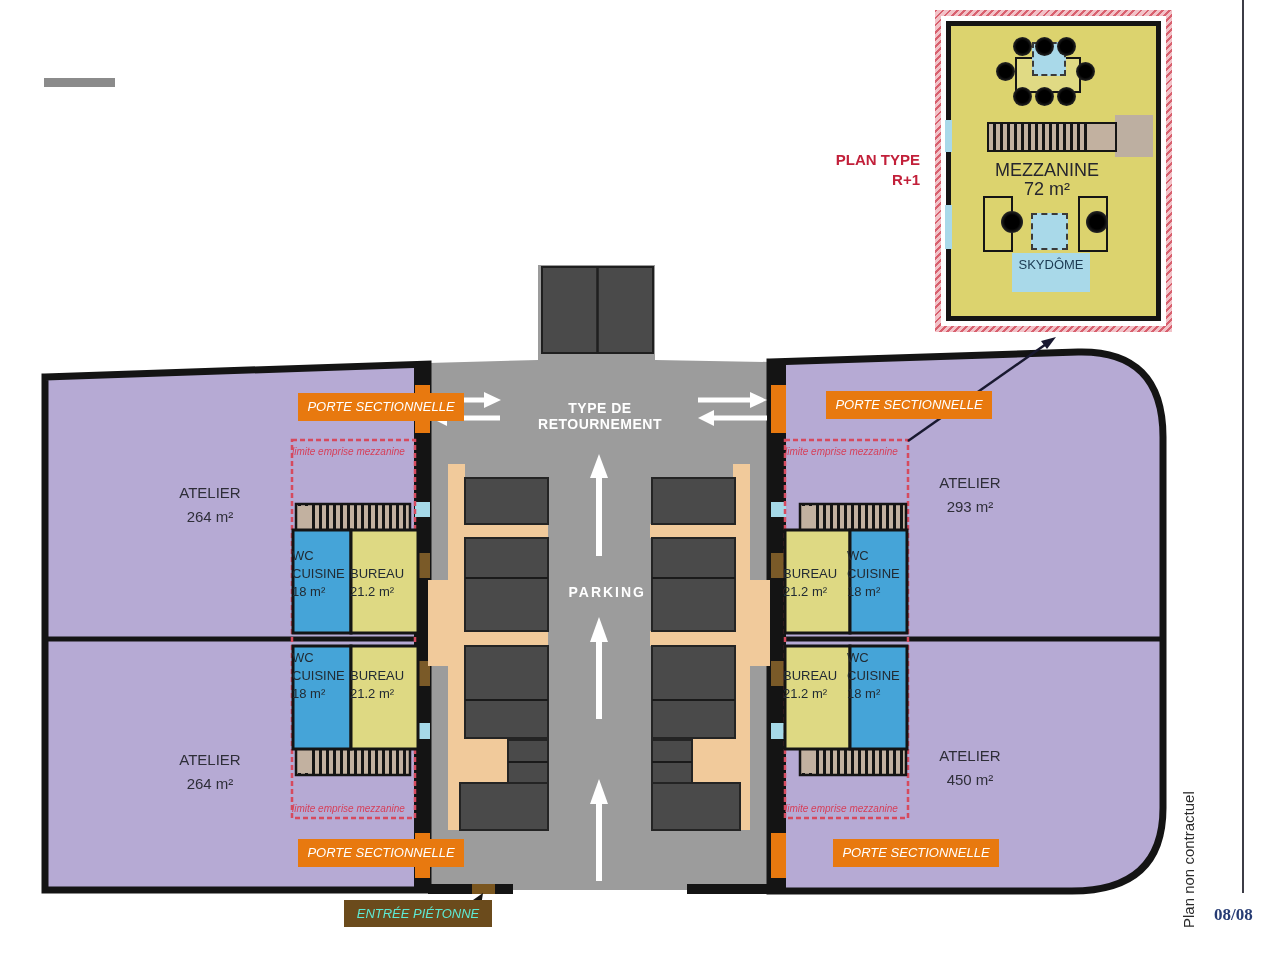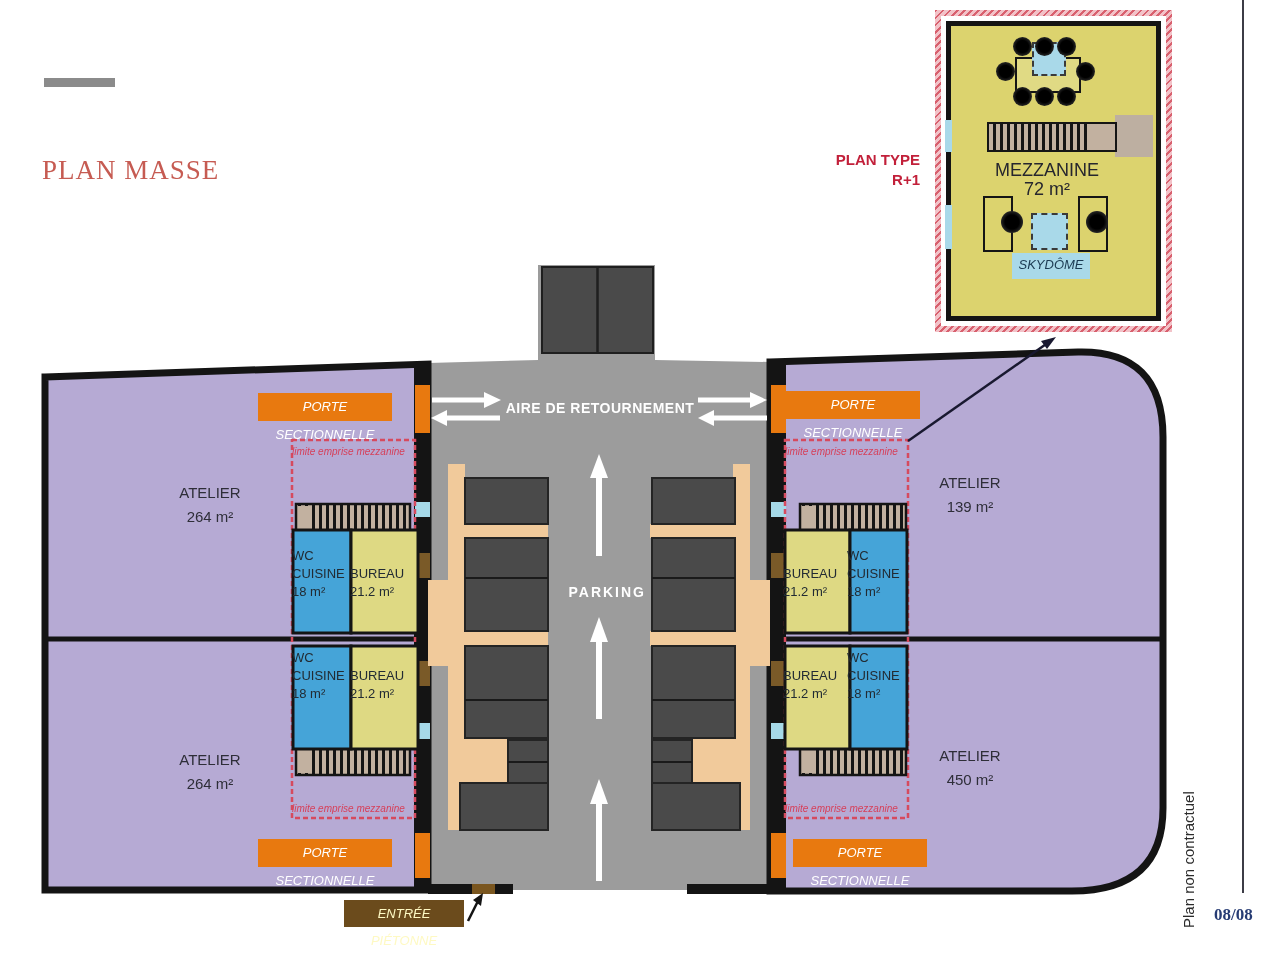--- a/index.html
+++ b/index.html
@@ -13,48 +13,48 @@
   .topbar{left:44px;top:78px;width:71px;height:9px;background:#8b8b8b;}
   .vrule{left:1242px;top:0;width:2px;height:893px;background:#3c3c46;}
   .pagenum{left:1214px;top:905px;font-family:"Liberation Serif",serif;font-weight:bold;
            font-size:17px;color:#273c74;}
   .disclaimer{left:1180px;top:770px;height:158px;writing-mode:vertical-rl;
               transform:rotate(180deg);font-size:15px;color:#2b2b2b;}
 
   
   .atelier{width:130px;text-align:center;font-size:15px;line-height:1.6;color:#2e2e38;}
   .roomlbl{text-align:left;font-size:13px;line-height:1.38;color:#222b33;}
-  .porte{width:134px;height:28px;line-height:28px;text-align:center;background:#e8790f;
-         color:#fff;font-style:italic;font-size:13px;}
+  .porte{width:166px;height:28px;line-height:28px;text-align:center;background:#e8790f;
+         color:#fff;font-style:italic;font-size:13px;margin-left:40px;}
   .limite{width:123px;text-align:left;font-style:italic;font-size:10px;color:#d6405a;}
   .white-lbl{color:#fff;font-weight:bold;text-align:center;}
-  .entree{left:344px;top:900px;width:120px;height:27px;line-height:27px;background:#6b4b1c;
-          color:#fef9c3;font-style:italic;font-size:13px;text-align:center;}
+  .entree{left:344px;top:900px;width:148px;height:27px;line-height:27px;background:#6b4b1c;
+          color:#5eead4;font-style:italic;font-size:13px;text-align:center;}
 
   
   .inset{left:935px;top:10px;width:237px;height:322px;
          background:repeating-linear-gradient(135deg,#d8606e 0 2px,#f2c2c8 2px 5px);}
   .inset .white{position:absolute;inset:6px;background:#fff;}
   .inset .wall{position:absolute;inset:11px;background:#141414;}
   .inset .room{position:absolute;inset:16px;background:#dcd36e;}
   .inset-child{position:absolute;}
   .window{background:#a9d9e9;}
   .chair{position:absolute;width:19px;height:19px;border-radius:50%;
          background:radial-gradient(circle,#000 45%,#2d2d2d 75%);}
   .chair.big{width:22px;height:22px;}
   .desk{position:absolute;width:26px;height:52px;border:2px solid #151515;}
   .bluesq{position:absolute;background:#a9d9e9;border:2px dashed #3a3a3a;}
   .stairs{position:absolute;left:52px;top:112px;width:106px;height:30px;box-sizing:border-box;
           background:repeating-linear-gradient(90deg,#c2b1a0 0 4px,#151515 4px 7px);
           border:2px solid #151515;}
   .stairrun{position:absolute;left:156px;top:112px;width:26px;height:30px;box-sizing:border-box;
             background:#c2b1a0;border:2px solid #151515;border-left:none;}
   .landing{position:absolute;left:180px;top:105px;width:38px;height:42px;background:#bdafa1;}
-  .skydome{position:absolute;left:77px;top:243px;width:78px;height:26px;line-height:23px;
-           background:#a9d9e9;color:#1b3a52;font-style:italic;font-size:13px;text-align:center;}
+  .skydome{position:absolute;left:77px;top:243px;width:78px;height:39px;line-height:23px;
+           background:#a9d9e9;color:#1b3a52;font-size:13px;text-align:center;}
   .insetlbl{position:absolute;width:140px;left:42px;text-align:center;font-size:18px;color:#26262e;}
   .plantype{left:820px;top:150px;width:100px;text-align:right;font-weight:bold;font-size:15px;
             color:#c2203a;line-height:1.3;}
 </style>
 </head>
 <body>
 
 <div class="canvas">
 
   <svg width="1280" height="960" viewBox="0 0 1280 960">
@@ -194,36 +194,35 @@
       <polygon points="1056,337 1047,349 1041,341" fill="#191930"></polygon>
     </g>
 
     <g>
       <line x1="468" y1="921" x2="479" y2="899" stroke="#141414" stroke-width="2.5"></line>
       <polygon points="483,893 481,906 473,900" fill="#141414"></polygon>
     </g>
   </svg>
 
   <div class="abs topbar"></div>
-  <div class="abs title">PLAN MASSE</div>
   <div class="abs vrule"></div>
   <div class="abs pagenum">08/08</div>
   <div class="abs disclaimer">Plan non contractuel</div>
 
   <div class="abs atelier" style="left:145px;top:481px;">
     <span style="display:block">ATELIER</span>
     <span style="display:block">264 m²</span>
   </div>
   <div class="abs atelier" style="left:145px;top:748px;">
     <span style="display:block">ATELIER</span>
     <span style="display:block">264 m²</span>
   </div>
   <div class="abs atelier" style="left:905px;top:471px;">
     <span style="display:block">ATELIER</span>
-    <span style="display:block">139 m²</span>
+    <span style="display:block">293 m²</span>
   </div>
   <div class="abs atelier" style="left:905px;top:744px;">
     <span style="display:block">ATELIER</span>
     <span style="display:block">450 m²</span>
   </div>
 
   <div class="abs roomlbl" style="left:292px;top:547px;width:60px;">
     <span style="display:block">WC</span>
     <span style="display:block">CUISINE</span>
     <span style="display:block">18 m²</span>
@@ -264,21 +263,21 @@
   <div class="abs porte" style="left:258px;top:393px;">PORTE SECTIONNELLE</div>
   <div class="abs porte" style="left:258px;top:839px;">PORTE SECTIONNELLE</div>
   <div class="abs porte" style="left:786px;top:391px;">PORTE SECTIONNELLE</div>
   <div class="abs porte" style="left:793px;top:839px;">PORTE SECTIONNELLE</div>
 
   <div class="abs limite" style="left:292px;top:446px;">limite emprise mezzanine</div>
   <div class="abs limite" style="left:292px;top:803px;">limite emprise mezzanine</div>
   <div class="abs limite" style="left:785px;top:446px;">limite emprise mezzanine</div>
   <div class="abs limite" style="left:785px;top:803px;">limite emprise mezzanine</div>
 
-  <div class="abs white-lbl" style="left:505px;top:400px;width:190px;font-size:14px;letter-spacing:0.5px;">AIRE DE RETOURNEMENT</div>
+  <div class="abs white-lbl" style="left:505px;top:400px;width:190px;font-size:14px;letter-spacing:0.5px;">TYPE DE RETOURNEMENT</div>
   <div class="abs white-lbl" style="left:554px;top:584px;width:92px;font-size:14px;letter-spacing:2px;text-align:right;">PARKING</div>
   <div class="abs entree">ENTRÉE PIÉTONNE</div>
 
   <div class="abs plantype">
     <span style="display:block">PLAN TYPE</span>
     <span style="display:block">R+1</span>
   </div>
 
   <div class="abs inset">
     <div class="white"></div>

